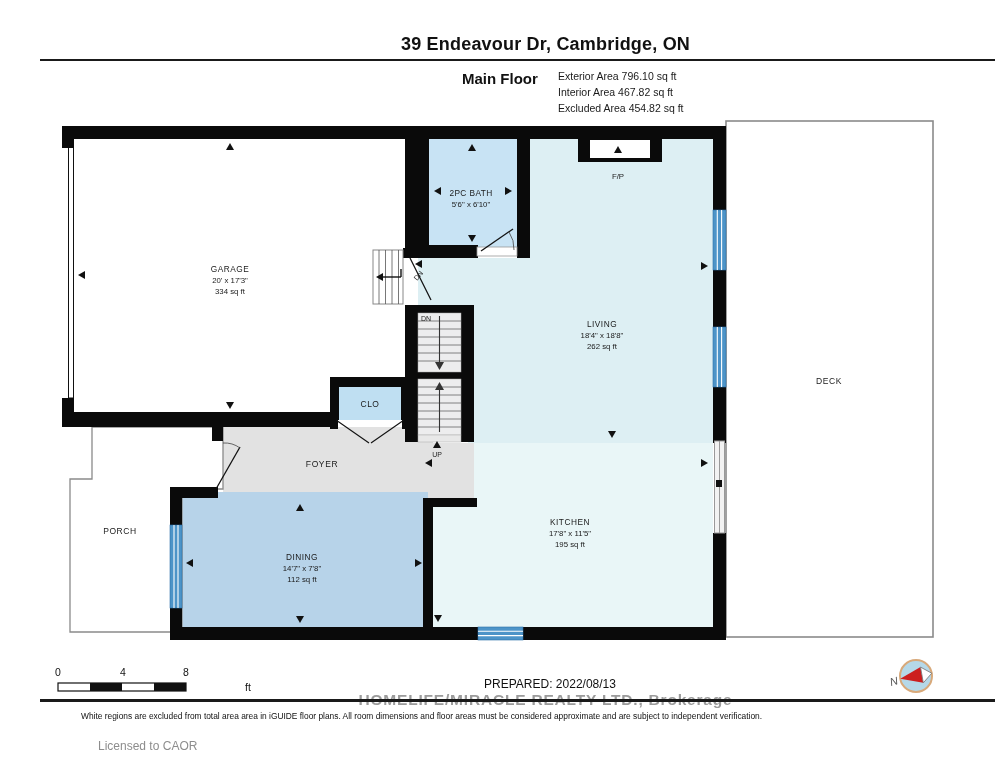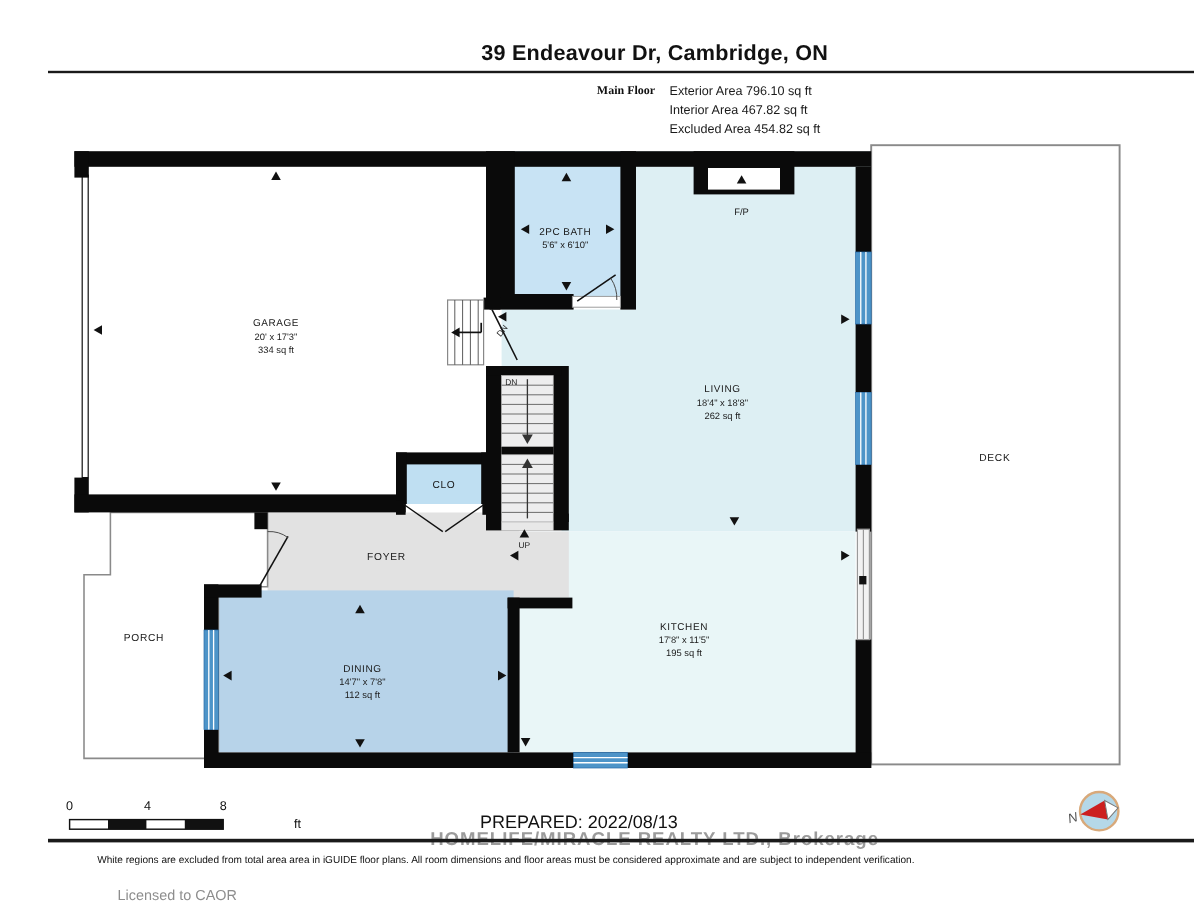--- a/index.html
+++ b/index.html
@@ -4,30 +4,30 @@
 <style>
   html,body{margin:0;padding:0;background:#ffffff;}
   body{width:995px;height:768px;position:relative;overflow:hidden;
        font-family:"Liberation Sans", sans-serif;color:#111;}
   .abs{position:absolute;padding-left:48px;}
   .page-title{top:34px;left:0;width:995px;text-align:center;
               font-size:18px;font-weight:bold;letter-spacing:.2px;}
   .rule{left:40px;width:915px;background:#1a1a1a;}
   .rule-top{top:59px;height:2px;}
   .rule-bottom{top:699px;height:3px;z-index:6;}
-  .floor-label{top:70px;left:414px;width:84px;text-align:right;
-               font-size:10px;font-weight:bold;font-family:Liberation Serif, serif;}
+  .floor-label{top:70px;left:414px;width:84px;text-align:left;
+               font-size:15px;font-weight:bold;}
   .area-line{left:510px;font-size:10.5px;color:#1a1a1a;text-align:right;}
   .a0{top:70px}.a1{top:86px}.a2{top:102px}
   svg.plan{position:absolute;top:0;left:0;}
   .scale-ticks{top:666px;left:0;font-size:10.5px;color:#111;}
   .tick{position:absolute;top:0;width:20px;text-align:center;}
   .t0{left:48px}.t1{left:113px}.t2{left:176px}
   .scale-unit{top:681px;left:197px;font-size:10.5px;}
-  .prepared{top:677px;left:352px;width:300px;font-size:15px;}
+  .prepared{top:677px;left:352px;width:300px;text-align:center;font-size:12px;}
   .watermark{top:691px;left:0;width:995px;text-align:center;z-index:5;
              font-size:15.5px;font-weight:bold;color:#9b9b9b;letter-spacing:.8px;}
   .disclaimer{top:711px;left:33px;width:930px;font-size:8.4px;color:#111;}
   .license{top:739px;left:5px;font-size:12px;color:#8d8d8d;margin-left:45px;}
 </style>
 </head>
 <body>
 
 <div class="abs page-title">39 Endeavour Dr, Cambridge, ON</div>
 <div class="abs rule rule-top"></div>

